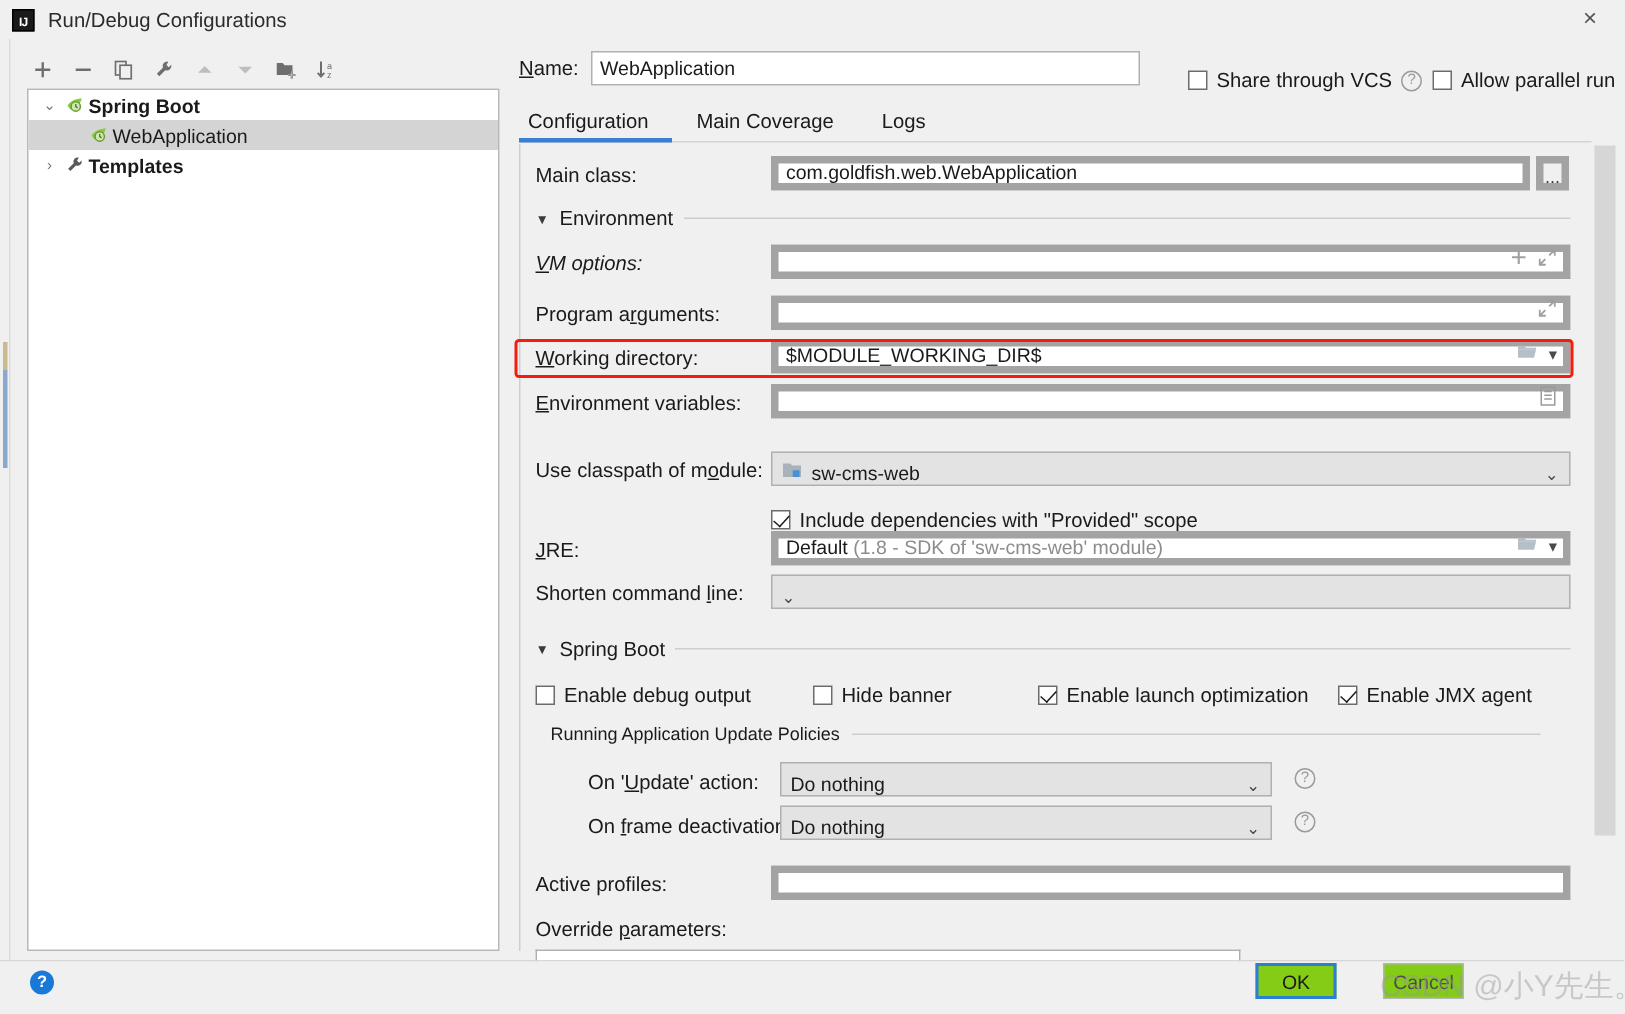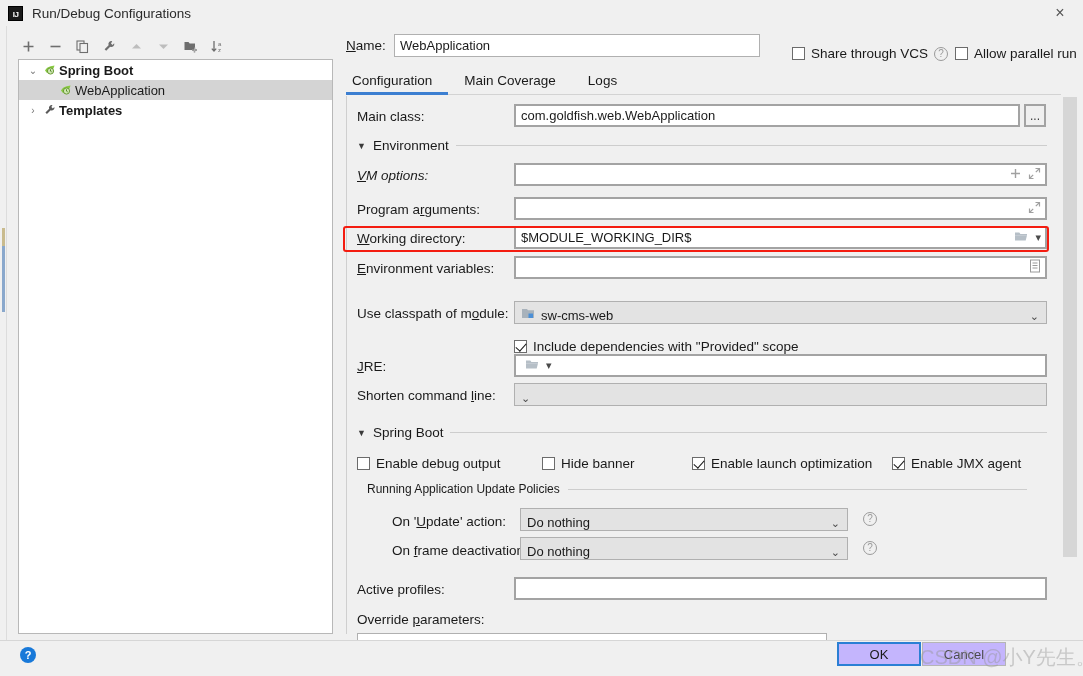--- a/index.html
+++ b/index.html
@@ -127,22 +127,22 @@
     background:#f0f0f0;
     border-left:1px solid #cfcfcf;
   }
   #content-inner { position:absolute; left:0; top:0; width:715px; height:538px; }
 
   .f-label { position:absolute; font-size:13.5px; color:#1a1a1a; white-space:nowrap; }
   .f-label u { text-decoration:underline; }
 
   .f-input {
     position:absolute; height:23px;
-    background:#fff; border:2px solid #a3a3a3;
-    display:flex; align-items:center;
+    background:#fff; border:5px solid #a3a3a3;
+    display:flex; align-items:flex-end;
     padding:0 4px 0 5px; font-size:13px; white-space:nowrap;
   }
   .f-input .val { flex:1; overflow:hidden; }
   .f-input .adorn { display:flex; align-items:center; gap:6px; color:#9a9a9a; padding-left:4px; }
 
   .combo {
     position:absolute; height:23px;
     background:#e3e3e3; border:1px solid #b0b0b0;
     display:flex; align-items:flex-end;
     padding:0 4px 0 6px; font-size:13px; white-space:nowrap;
@@ -190,23 +190,23 @@
   #bottom-bar {
     position:absolute; left:0; top:641px; width:1083px; height:35px;
     background:#f0f0f0;
   }
   #help-icon {
     position:absolute; left:20px; top:647px; width:16px; height:16px;
     border-radius:50%; background:#1879d9; color:#fff;
     font-size:11px; font-weight:bold; line-height:16px; text-align:center;
   }
   .dlg-btn {
-    position:absolute; height:24px; width:84px;
+    position:absolute; height:24px; width:54px;
     display:flex; align-items:center; justify-content:center;
-    font-size:13px; background:#c4b5fd; border:1px solid #b5b5b5;
+    font-size:13px; background:#84cc16; border:1px solid #b5b5b5;
   }
   #ok-btn { left:837px; top:642px; border:2px solid #2a7fd4; }
   #cancel-btn { left:922px; top:642px; color:#4b4b4b; }
 
   
   #watermark {
     position:absolute; left:920px; top:641px; width:163px; height:32px;
     font-size:20px; color:rgba(150,150,150,0.45);
     display:flex; align-items:center; letter-spacing:0px;
     pointer-events:none; white-space:nowrap;
@@ -418,20 +418,24 @@
     <span class="chev">⌄</span>
   </div>
 
   <div class="chk-row" style="left:167px; top:236px;">
     <span class="chk checked"></span>
     <span>Include dependencies with "Provided" scope</span>
   </div>
 
   <div class="f-label" style="left:10px; top:263px;"><u>J</u>RE:</div>
   <div class="f-input" style="left:167px; top:258px; width:533px;">
+    <span class="val">
+      <span>Default</span>
+      <span class="dim">(1.8 - SDK of 'sw-cms-web' module)</span>
+    </span>
     <span class="adorn">
       <span>
         <svg width="15" height="13" viewBox="0 0 15 13">
           <path d="M1 2.5h4.3l1.1 1.4H13v1.3H1z" fill="#b6bfc7"></path>
           <path d="M1 5.2h12l-1.3 5.3H1z" fill="#b6bfc7"></path>
         </svg>
       </span>
       <span style="color:#4a4a4a; font-size:11px;">▾</span>
     </span>
   </div>

